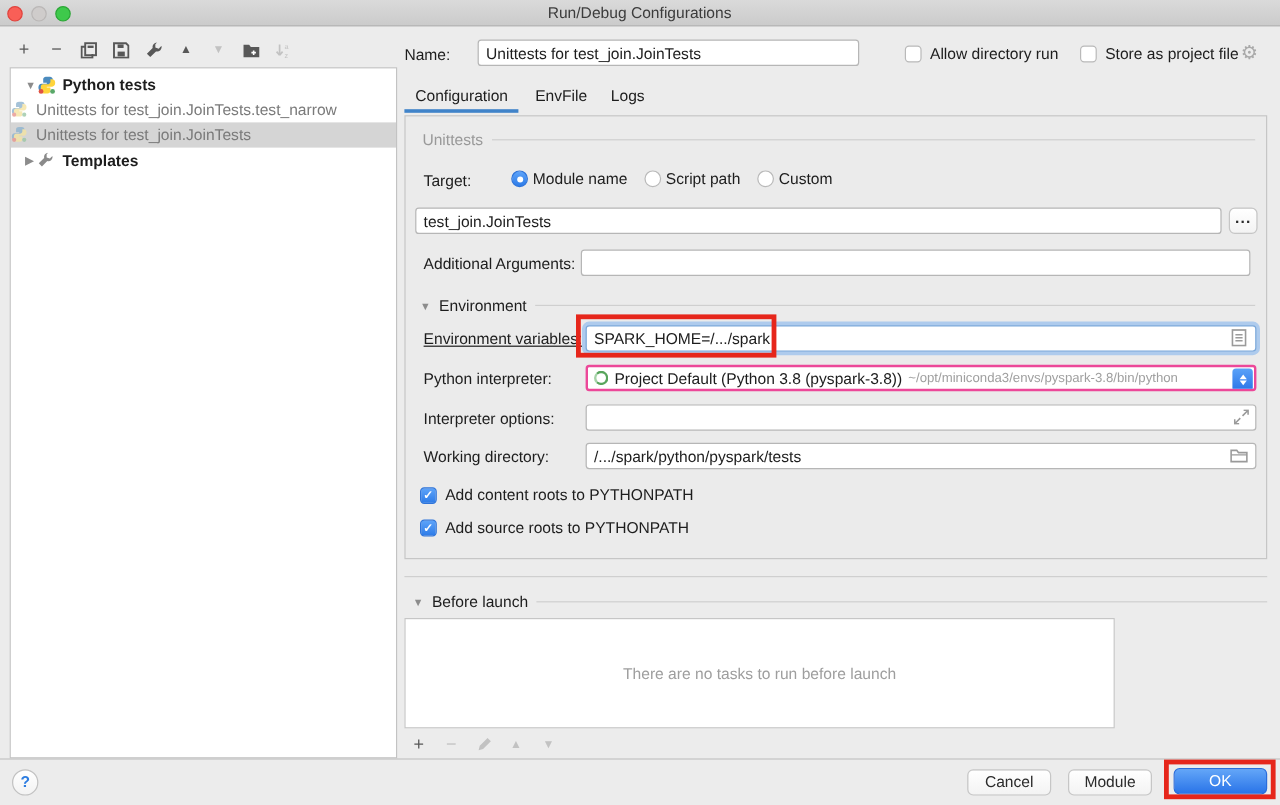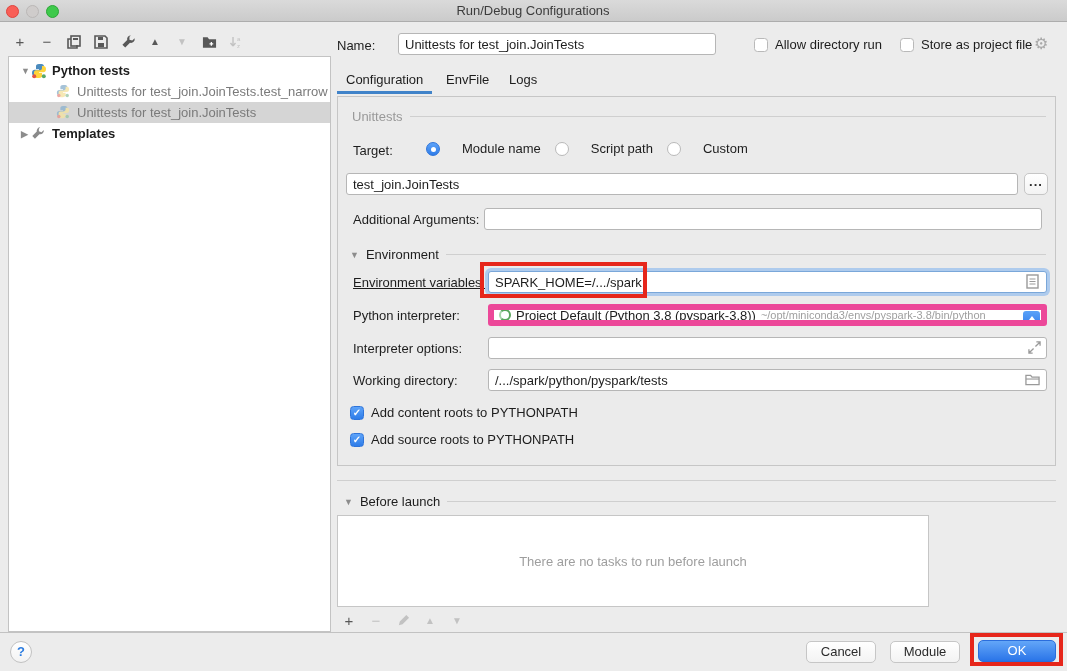--- a/index.html
+++ b/index.html
@@ -25,21 +25,21 @@
   .ticon.disabled { color:#c2c2c2; }
   .ticon svg { display:block; }
 
   
   .tree { position:absolute; left:8px; top:56px; width:323px; height:576px; background:#fff;
           border:1px solid #c3c3c3; overflow:hidden; }
   .trow { position:relative; height:21px; display:flex; align-items:center; white-space:nowrap; }
   .trow .exp { width:10px; margin-left:12px; color:#8c8c8c; font-size:9px; flex:0 0 auto; }
   .trow .nicon { width:16px; height:16px; margin-right:5px; flex:0 0 auto; }
   .trow.root { font-weight:bold; }
-  .trow.child { padding-left:47px; color:#7a7a7a; }
+  .trow.child { color:#7a7a7a; }
   .trow.child .nicon { opacity:.8; }
   .trow.selected { background:#d5d5d5; }
   .trow.tmpl { font-weight:bold; }
 
   
   .tf { background:#fff; border:1px solid #b6b6b6; border-radius:3px; height:22px;
         font-family:"Liberation Sans",sans-serif; font-size:13px; padding:0 6px; color:#1d1d1d; width:100%; }
   .cb { width:14px; height:14px; border:1px solid #b9b9b9; border-radius:3.5px; background:#fff; flex:0 0 auto; }
   .cb.checked { background:linear-gradient(#5da3f9,#2e7ce8); border:1px solid #2e74da;
         display:flex; align-items:center; justify-content:center; color:#fff; font-size:10px; font-weight:bold; }
@@ -55,25 +55,25 @@
   .sechead { display:flex; align-items:center; gap:7px; }
   .sechead .tri { color:#8c8c8c; font-size:9px; }
   .hline { height:1px; background:#cfcfcf; flex:1; }
   .gray { color:#999; }
 
   .radio { width:14px; height:14px; border-radius:50%; border:1px solid #b9b9b9; background:#fff;
            flex:0 0 auto; position:relative; }
   .radio.sel { background:linear-gradient(#5da3f9,#2e7ce8); border:1px solid #2e74da; }
   .radio.sel::after { content:""; position:absolute; left:4px; top:4px; width:5px; height:5px;
            border-radius:50%; background:#fff; }
-  .rgroup { display:flex; align-items:center; gap:22px; margin-right:14px;justify-content:space-between; }
+  .rgroup { display:flex; align-items:center; gap:4px; margin-right:14px;justify-content:space-between; }
 
   .focusring { border:1px solid #7aa7d9 !important; box-shadow:0 0 0 3px #aecbed; }
 
-  .combo { position:absolute; background:#fff; border:6px solid #ec4899; border-radius:3px; height:22px;
+  .combo { position:absolute; background:#fff; border:2px solid #ec4899; border-radius:3px; height:22px;
            display:flex; align-items:center; padding:0 20px 0 5px; overflow:hidden; white-space:nowrap; }
   .stepper { position:absolute; right:1px; top:1px; width:17px; height:19px; border-radius:3px;
            background:linear-gradient(#5aa2f8,#2a74e8); display:flex; flex-direction:column;
            align-items:center; justify-content:center; gap:1px; }
   .stepper i { width:0; height:0; border-left:3.5px solid transparent; border-right:3.5px solid transparent; }
   .stepper .up { border-bottom:4px solid #fff; }
   .stepper .dn { border-top:4px solid #fff; }
   .conda { width:12px; height:12px; border-radius:50%; border:2.5px solid #58a55c;
            border-left-color:#a5d3a7; margin-right:5px; flex:0 0 auto; }
   .pathtxt { font-size:11px; color:#9f9f9f; margin-left:5px; }

